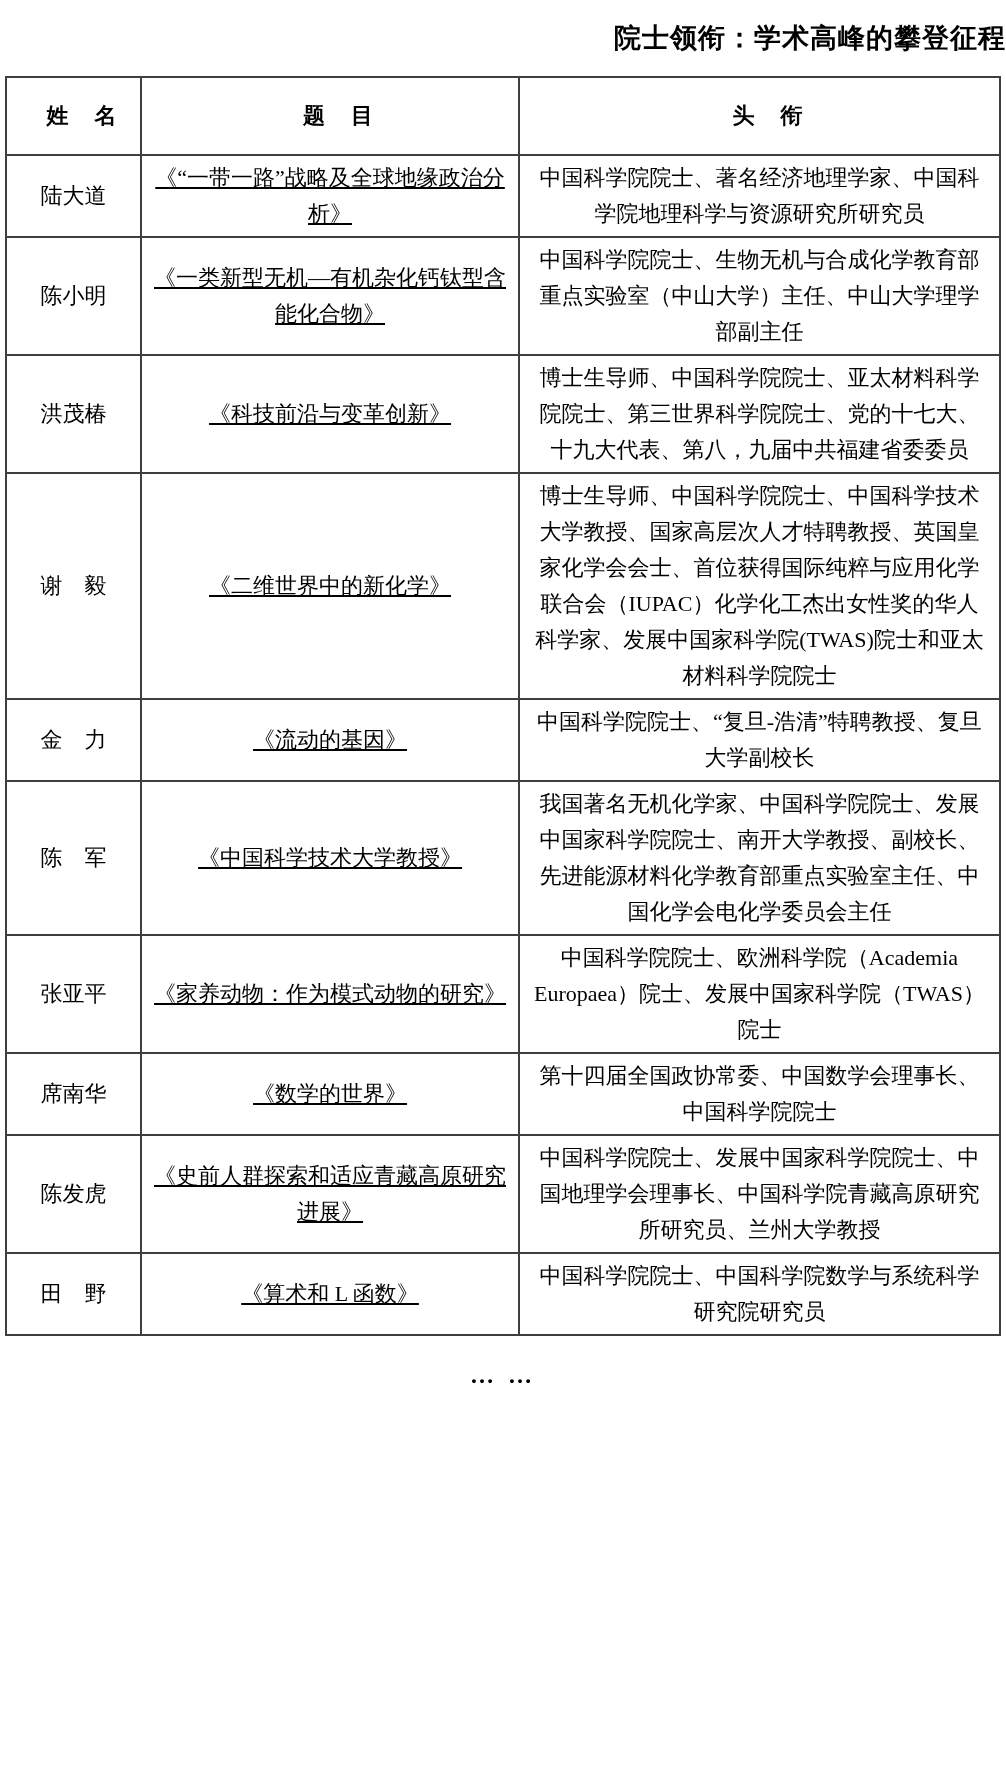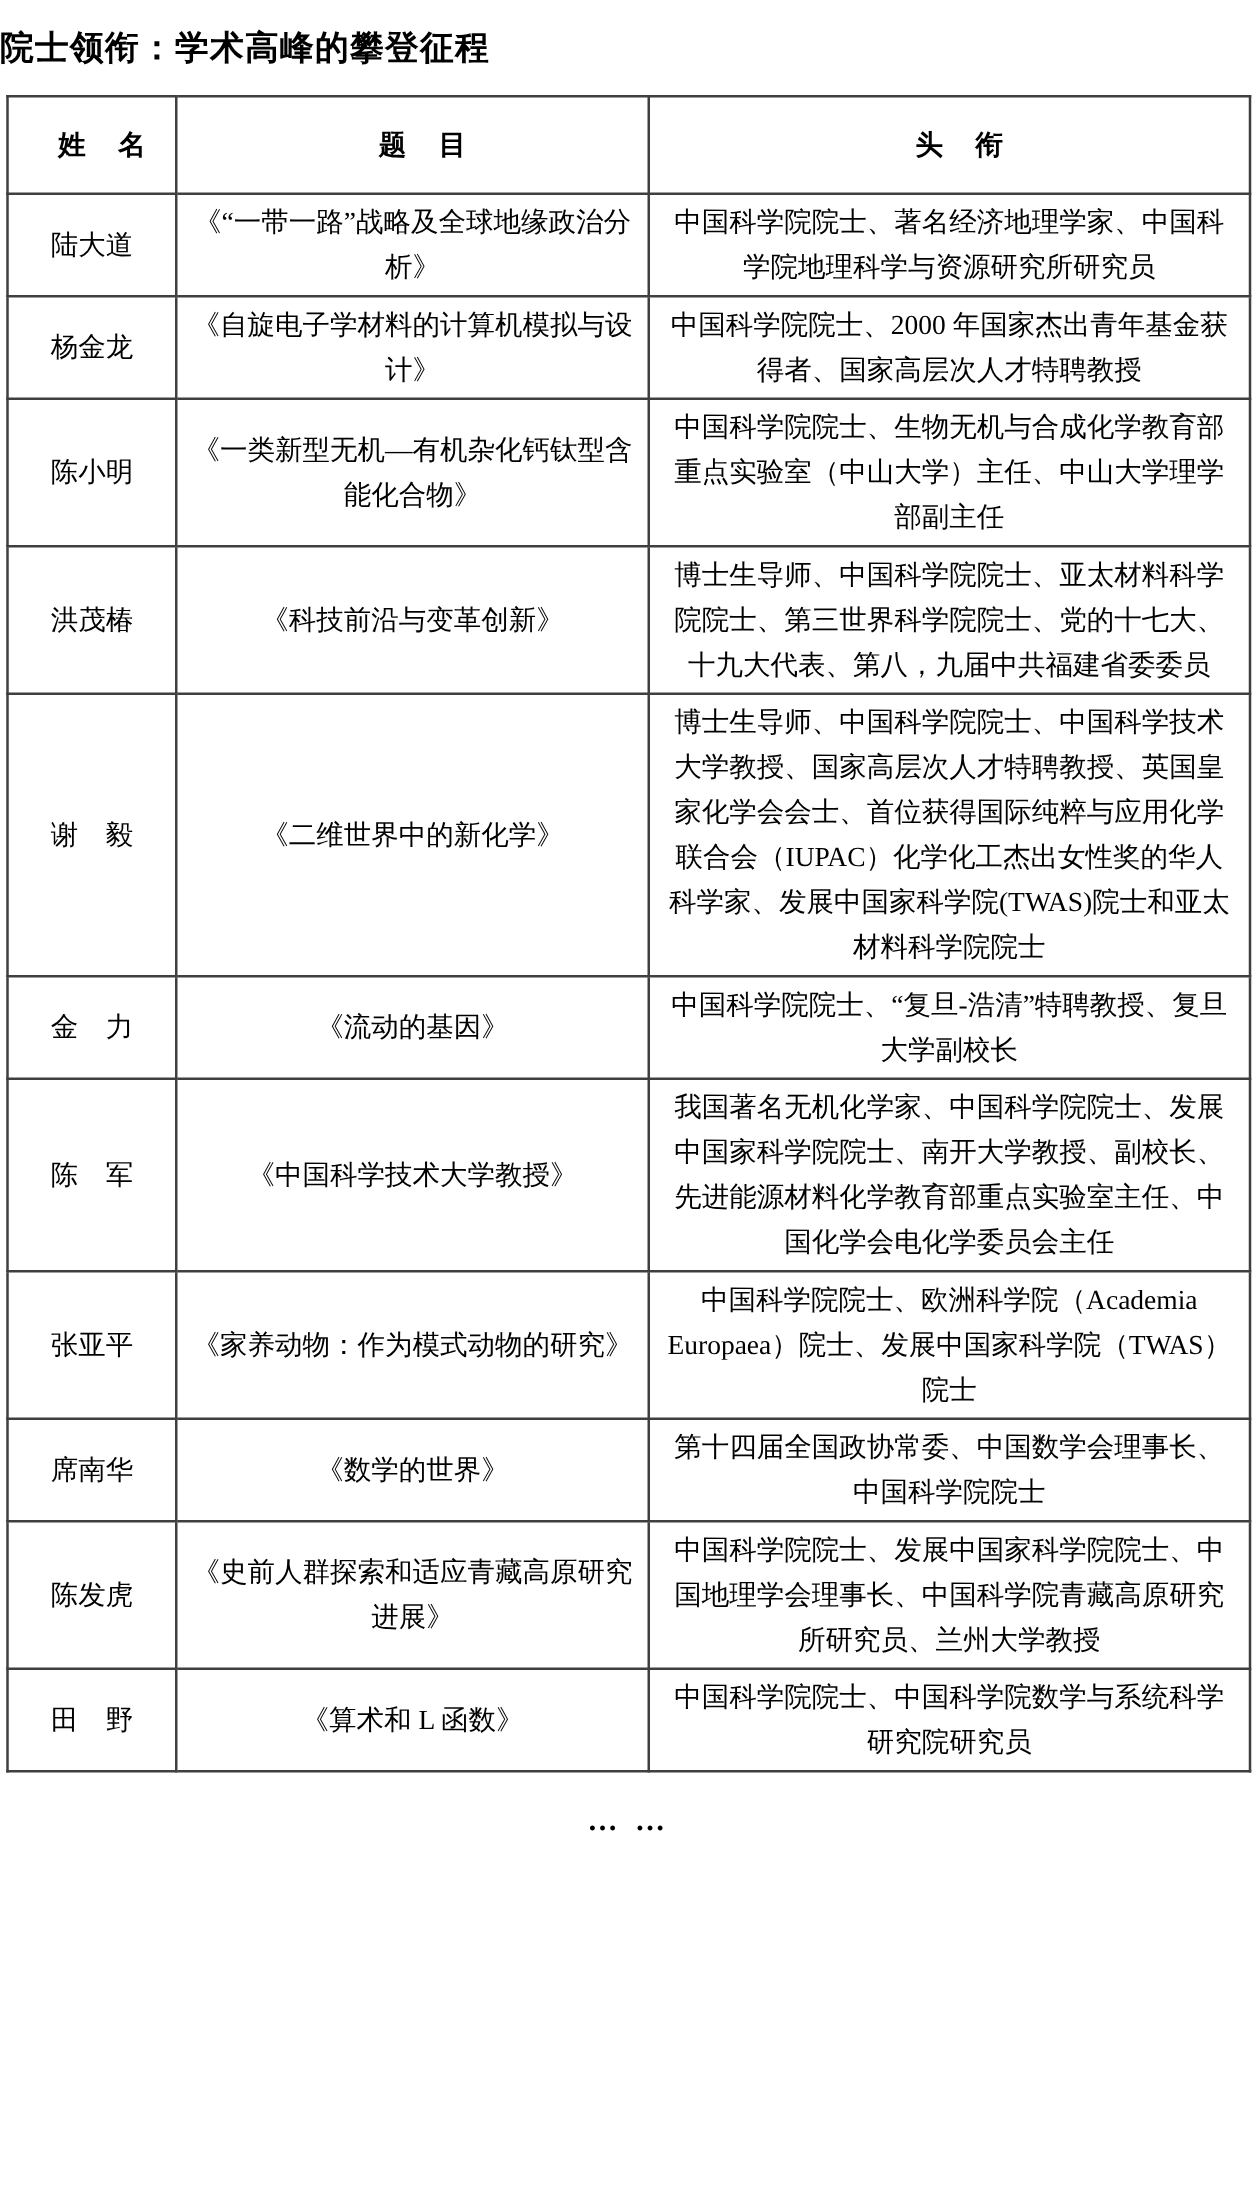--- a/index.html
+++ b/index.html
@@ -11,21 +11,21 @@
     width: 1006px;
     min-height: 1765px;
     margin: 0 auto;
     background: #ffffff;
     color: #000000;
     font-family: "Liberation Serif", "DejaVu Serif", serif;
     box-sizing: border-box;
     padding-top: 20px;
   }
   .page-title {
-    text-align: left;
+    text-align: right;
     font-size: 27px;
     font-weight: bold;
     letter-spacing: 1px;
     margin: 0 0 20px 0;
   }
   table.roster {
     width: 996px;
     margin: 0 auto;
     border-collapse: collapse;
     table-layout: fixed;
@@ -49,20 +49,21 @@
   col.c-name   { width: 13.6%; }
   col.c-topic  { width: 38.0%; }
   col.c-titles { width: 48.4%; }
   td.name {
     font-size: 23px;
     margin-left: 16px;
   }
   td.topic {
     padding-left: 14px;
     padding-right: 14px;
+    text-decoration: underline;
   }
   td.titles {
     padding-left: 12px;
     padding-right: 12px;
     border-radius: 13px;
   }
   .footer-ellipsis {
     text-align: center;
     font-size: 24px;
     font-weight: bold;
@@ -89,25 +90,20 @@
         <th>姓　名</th>
         <th>题　目</th>
         <th>头　衔</th>
       </tr>
     </thead>
     <tbody>
         <tr>
           <td class="name">陆大道</td>
           <td class="topic">《“一带一路”战略及全球地缘政治分析》</td>
           <td class="titles">中国科学院院士、著名经济地理学家、中国科学院地理科学与资源研究所研究员</td>
-        </tr>
-        <tr>
-          <td class="name">杨金龙</td>
-          <td class="topic">《自旋电子学材料的计算机模拟与设计》</td>
-          <td class="titles">中国科学院院士、2000 年国家杰出青年基金获得者、国家高层次人才特聘教授</td>
         </tr>
         <tr>
           <td class="name">陈小明</td>
           <td class="topic">《一类新型无机—有机杂化钙钛型含能化合物》</td>
           <td class="titles">中国科学院院士、生物无机与合成化学教育部重点实验室（中山大学）主任、中山大学理学部副主任</td>
         </tr>
         <tr>
           <td class="name">洪茂椿</td>
           <td class="topic">《科技前沿与变革创新》</td>
           <td class="titles">博士生导师、中国科学院院士、亚太材料科学院院士、第三世界科学院院士、党的十七大、十九大代表、第八，九届中共福建省委委员</td>

